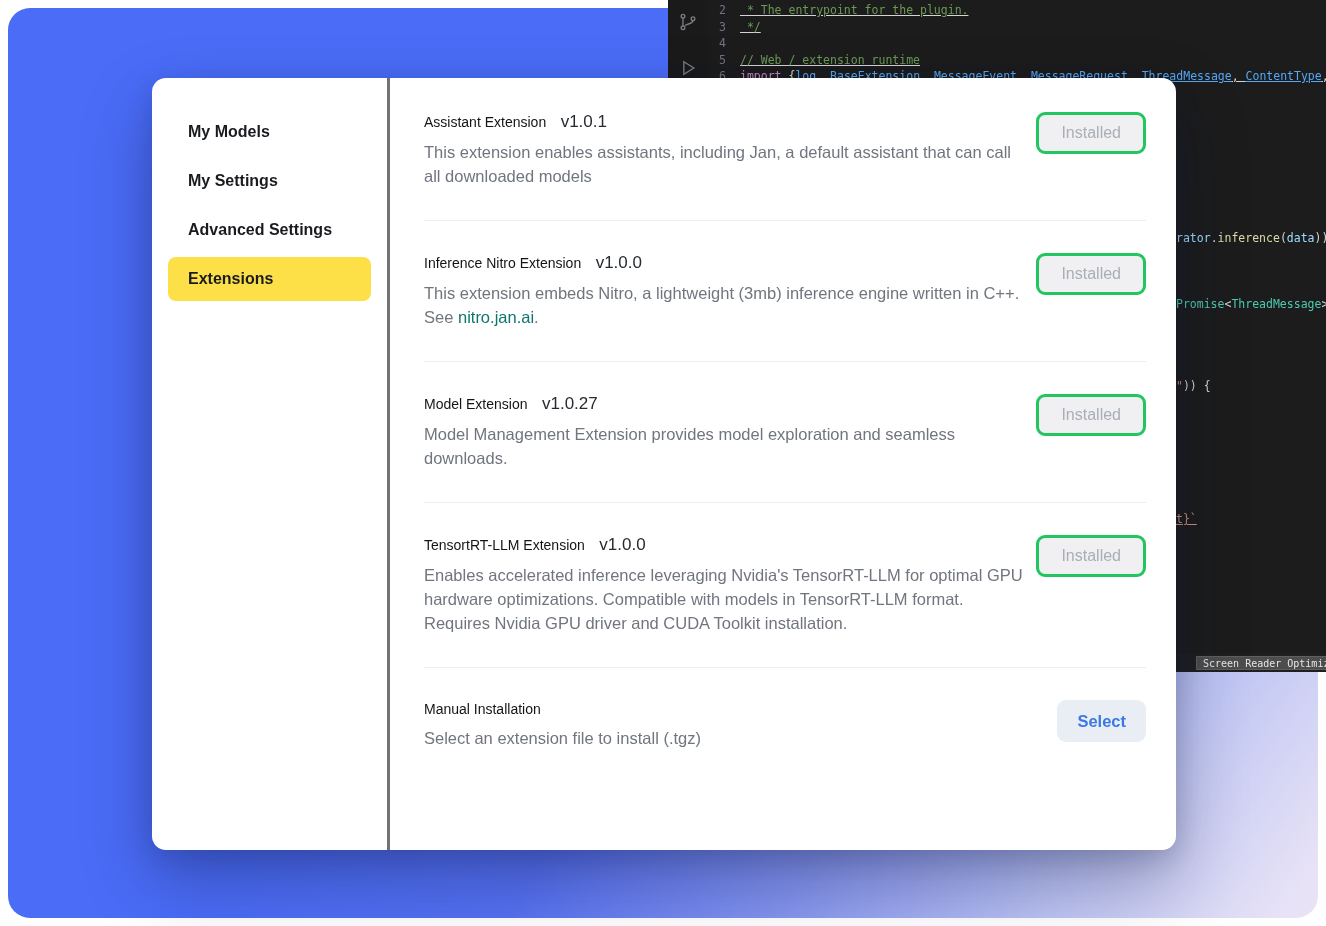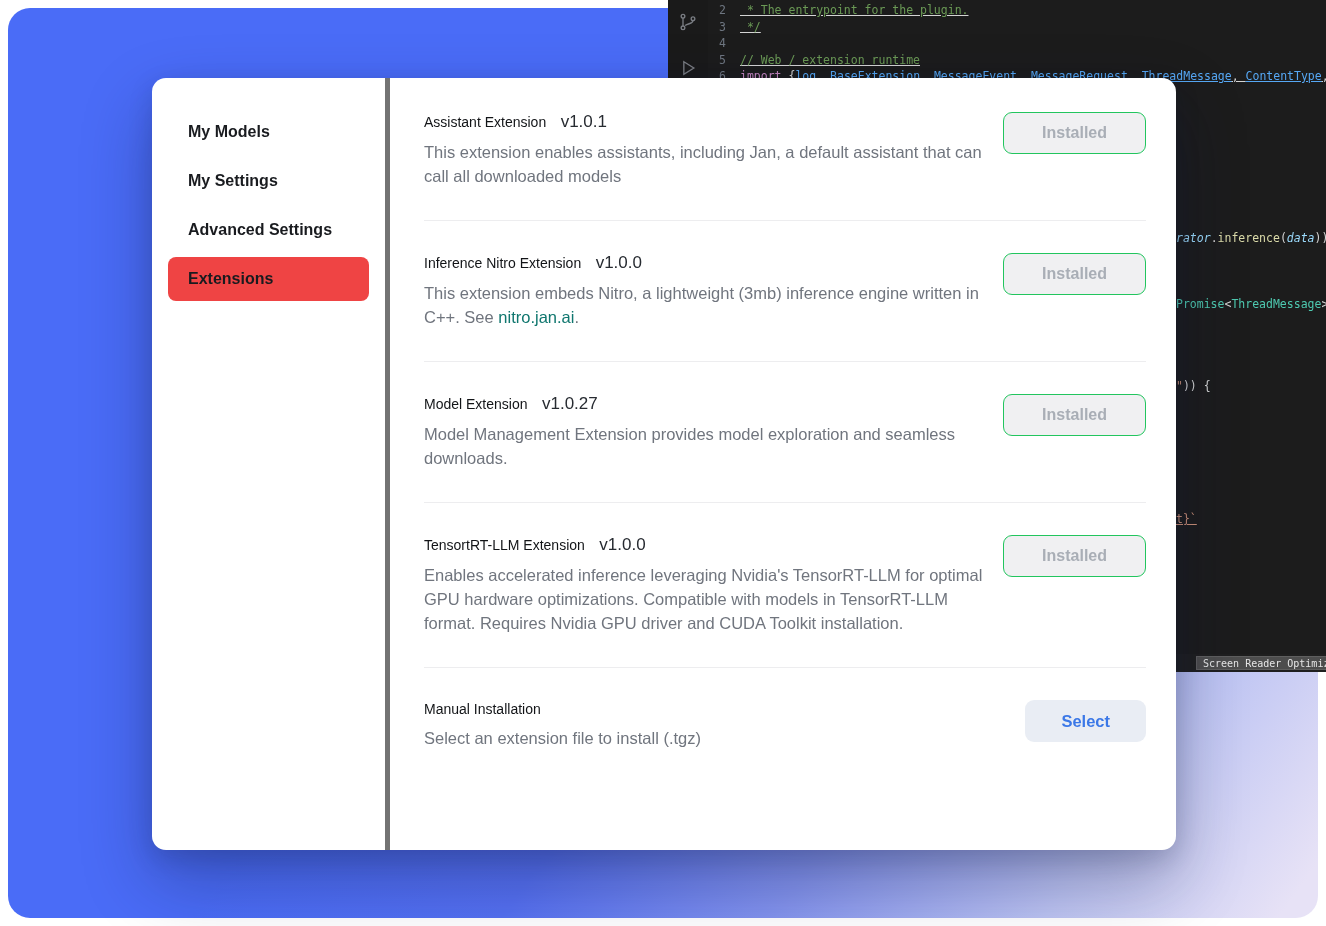--- a/index.html
+++ b/index.html
@@ -22,21 +22,21 @@
   .act-icon { width:24px; height:24px; margin:10px auto 22px auto; display:flex; align-items:center; justify-content:center; opacity:.85; }
   .code-area { position:absolute; left:0; top:2px; right:0; }
   .code-line { display:flex; line-height:16.5px; white-space:pre; }
   .ln { width:72px; text-align:right; padding-right:14px; color:#6e7681; flex:0 0 auto; }
   .toks { white-space:pre;text-decoration:underline; }
   .tok { white-space:pre; }
   .c-comment { color:#6A9955; }
   .c-kw      { color:#C586C0; }
   .c-idl     { color:#56a8f5; text-decoration:underline; }
   .c-punc    { color:#d4d4d4; }
-  .c-var     { color:#9CDCFE;font-style:italic; }
+  .c-var     { color:#9CDCFE; }
   .c-fn      { color:#DCDCAA; }
   .c-type    { color:#4EC9B0; }
   .c-str     { color:#CE9178; }
   .c-strl    { color:#CE9178; text-decoration:underline; }
 
   .frag { position:absolute; left:508px; white-space:pre; line-height:16px; }
   .frag1 { top:230px; }
   .frag2 { top:296px; }
   .frag3 { top:378px; }
   .frag4 { top:511px; }
@@ -45,46 +45,46 @@
   .sb-left  { position:absolute; left:530px; top:3px; font-size:10.5px; color:#cccccc; }
   .sb-badge { position:absolute; left:528px; top:2px; height:14px; line-height:13px; padding:0 6px;
               font-size:10px; color:#e6e6e6; background:#4d4d4d; border:1px solid #5f5f5f; white-space:nowrap; }
 
   
   .modal {
     position:absolute; left:152px; top:78px; width:1024px; height:772px; z-index:3;
     background:#ffffff; border-radius:14px; display:flex; overflow:hidden;
     box-shadow: 0 30px 70px rgba(15,23,60,.32), 0 8px 24px rgba(15,23,60,.16);
   }
-  .sidebar { width:238px; flex:0 0 auto; border-right:5px solid #737373; padding:32px 16px; }
+  .sidebar { width:238px; flex:0 0 auto; border-right:3px solid #737373; padding:32px 16px; }
   .side-item {
     height:44px; display:flex; align-items:center; padding:0 20px; margin-bottom:5px;
     border-radius:8px; font-size:16px; font-weight:700; color:#191b1f; cursor:pointer;
   }
-  .side-item.active { background:#ef4444; }
+  .side-item.active { background:#fde047; }
 
   .content { flex:1; padding:0 30px 0 34px; }
   .ext-row {
     display:flex; justify-content:space-between; align-items:flex-start;
     padding:32px 0; border-bottom:1px solid #ededef;
   }
   .ext-row:first-child { padding-top:34px; }
   .ext-row.last { border-bottom:none; }
   .ext-info { max-width:600px; }
   .ext-title { font-size:14px; font-weight:400; color:#121417; }
   .ext-version { font-size:17px; font-weight:400; color:#272b31; margin-left:10px; }
   .ext-desc { margin-top:8px; font-size:16.5px; line-height:24px; color:#70757e; }
   .link { color:#0f766e; text-decoration:none; cursor:pointer; }
 
   .btn {
     flex:0 0 auto; height:42px; border-radius:9px; font-family:"Liberation Sans", sans-serif;
     font-size:16px; cursor:pointer;
   }
-  .btn.installed { padding:0 38px; background:#f0f0f2; color:#a9aeb6; border:1px solid #22c55e; font-weight:700; }
-  .btn.select { padding:0 36px; background:#e9edf4; color:#3b78e7; border:none; font-weight:700; font-size:16.5px;text-align:right; }
+  .btn.installed { padding:0 22px; background:#f0f0f2; color:#a9aeb6; border:3px solid #22c55e; font-weight:400; }
+  .btn.select { padding:0 20px; background:#e9edf4; color:#3b78e7; border:none; font-weight:700; font-size:16.5px;text-align:right; }
 </style>
 </head>
 <body>
 
 <div class="stage">
 
   <div class="canvas"></div>
 
   <div class="editor">
     <div class="activity-bar">

